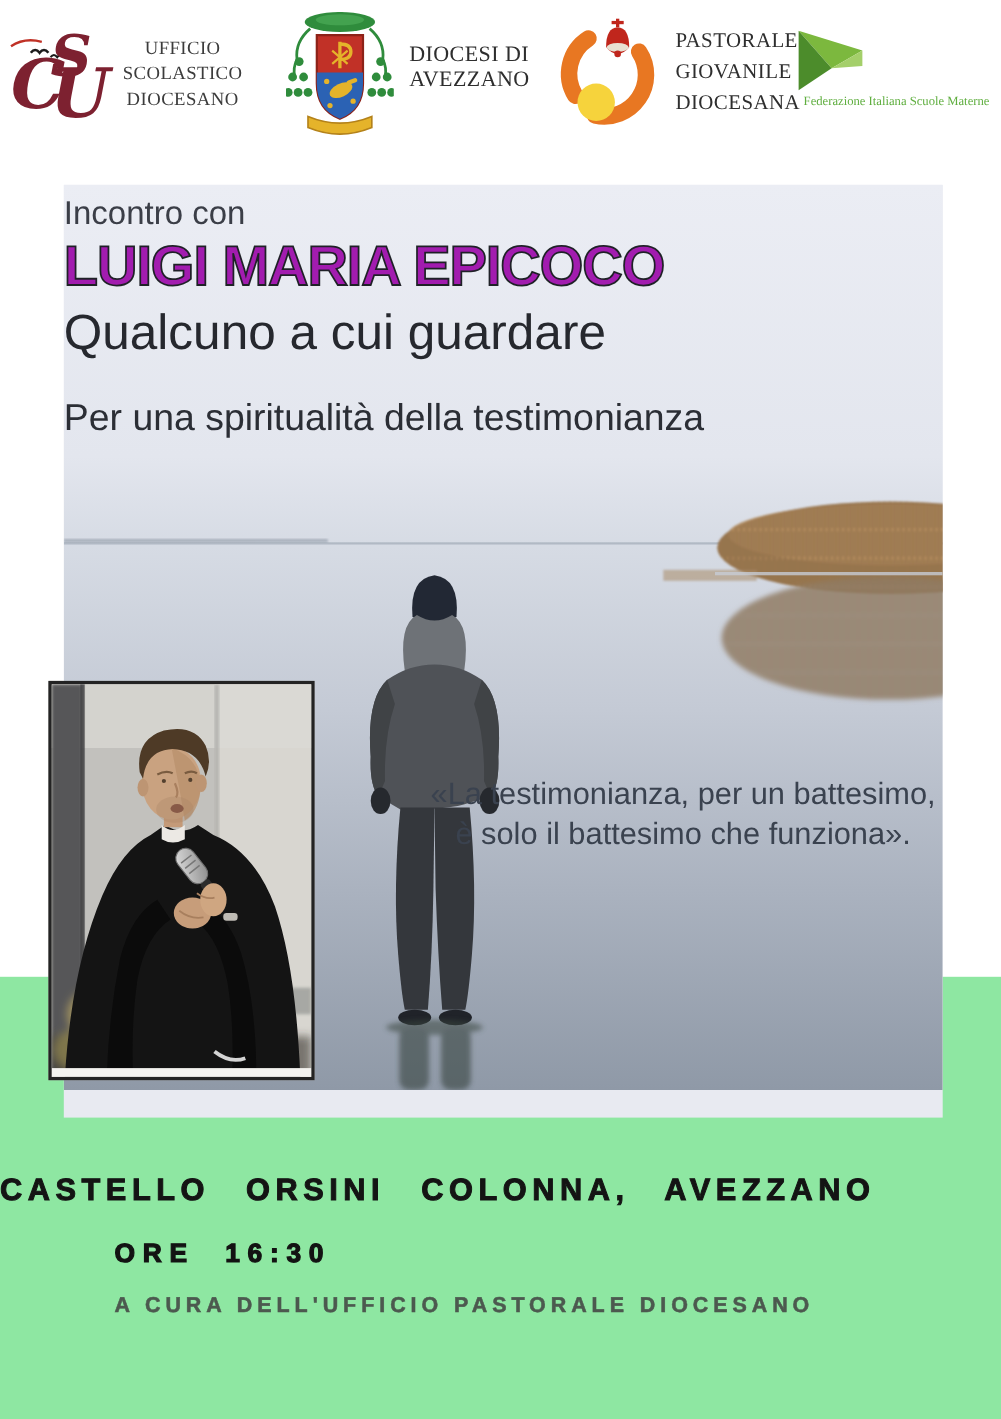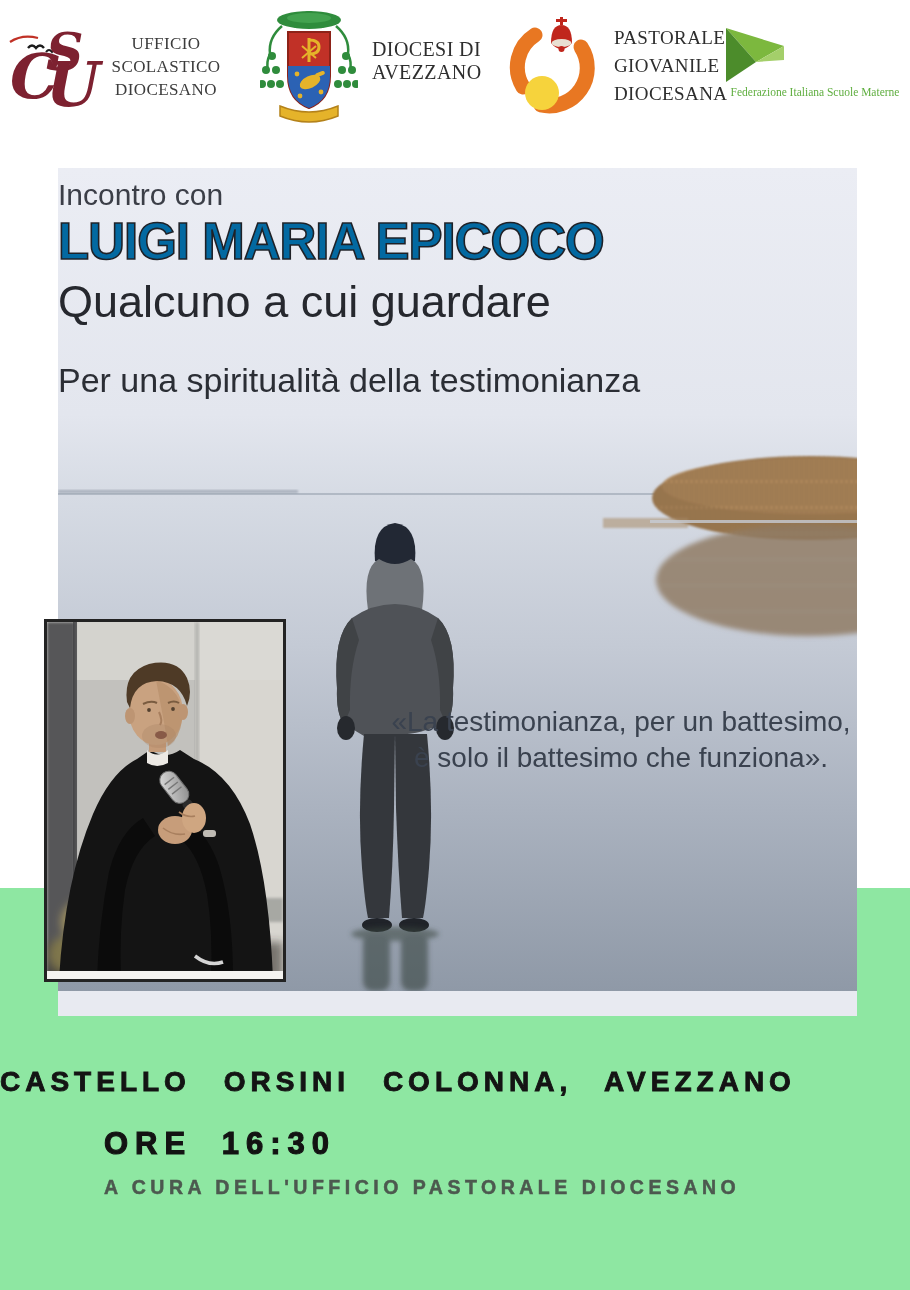--- a/index.html
+++ b/index.html
@@ -32,38 +32,38 @@
   .fism-word{font-family:"Liberation Serif",serif;font-weight:700;font-size:44px;
              line-height:56px;color:#55a03d;margin-left:2px;}
   .fism-sub{margin-top:2px;text-align:center;font-family:"Liberation Serif",serif;
             font-size:11.5px;color:#5fae3f;white-space:nowrap;}
 
   
   .panel{position:absolute;left:58px;top:133px;width:799px;height:848px;background:#e8eaf1;margin-top:35px;}
   .fog{position:absolute;left:0;top:0;}
   .kicker{position:absolute;left:0;top:10px;width:100%;font-size:30px;color:#3b3e47;}
   .speaker{position:absolute;left:0;top:44px;width:100%;font-size:51px;font-weight:700;
-           letter-spacing:-1px;color:#0369a1;-webkit-text-stroke:1.6px #1f2127;}
+           letter-spacing:-1px;color:#a21caf;-webkit-text-stroke:1.6px #1f2127;}
   .title2{position:absolute;left:0;top:108px;width:100%;font-size:45px;font-weight:400;color:#26282e;}
   .subtitle{position:absolute;left:0;top:193px;width:100%;font-size:34px;color:#2b2e35;}
   .quote{position:absolute;left:330px;top:536px;width:466px;text-align:center;
          font-size:28px;line-height:36px;color:#3a424f;}
 
   
   .priest{position:absolute;left:44px;top:619px;width:242px;height:363px;
           box-sizing:border-box;border:3px solid #232323;background:#c2c1bd;}
 
   
   .f-date{position:absolute;left:0;top:1016px;width:910px;text-align:center;white-space:nowrap;
           font-size:47px;font-weight:700;letter-spacing:8px;color:#101010;
           -webkit-text-stroke:1.4px #101010;}
   .f-venue{position:absolute;left:0;top:1066px;width:778px;text-align:center;white-space:nowrap;
            font-size:28px;font-weight:700;letter-spacing:5px;word-spacing:20px;color:#141414;
            -webkit-text-stroke:.9px #141414;}
-  .f-time{position:absolute;left:104px;top:1126px;font-size:31px;font-weight:700;
+  .f-time{position:absolute;left:104px;top:1126px;font-size:24px;font-weight:700;
           letter-spacing:7px;word-spacing:14px;color:#131313;text-align:center;-webkit-text-stroke:1.1px #131313;}
   .f-credit{position:absolute;left:104px;top:1176px;font-size:19.5px;font-weight:700;
             letter-spacing:4.5px;color:#4c594f;-webkit-text-stroke:.5px #4c594f;}
 </style>
 </head>
 <body>
 
 <div class="page">
 
   <div class="green-band"></div>

